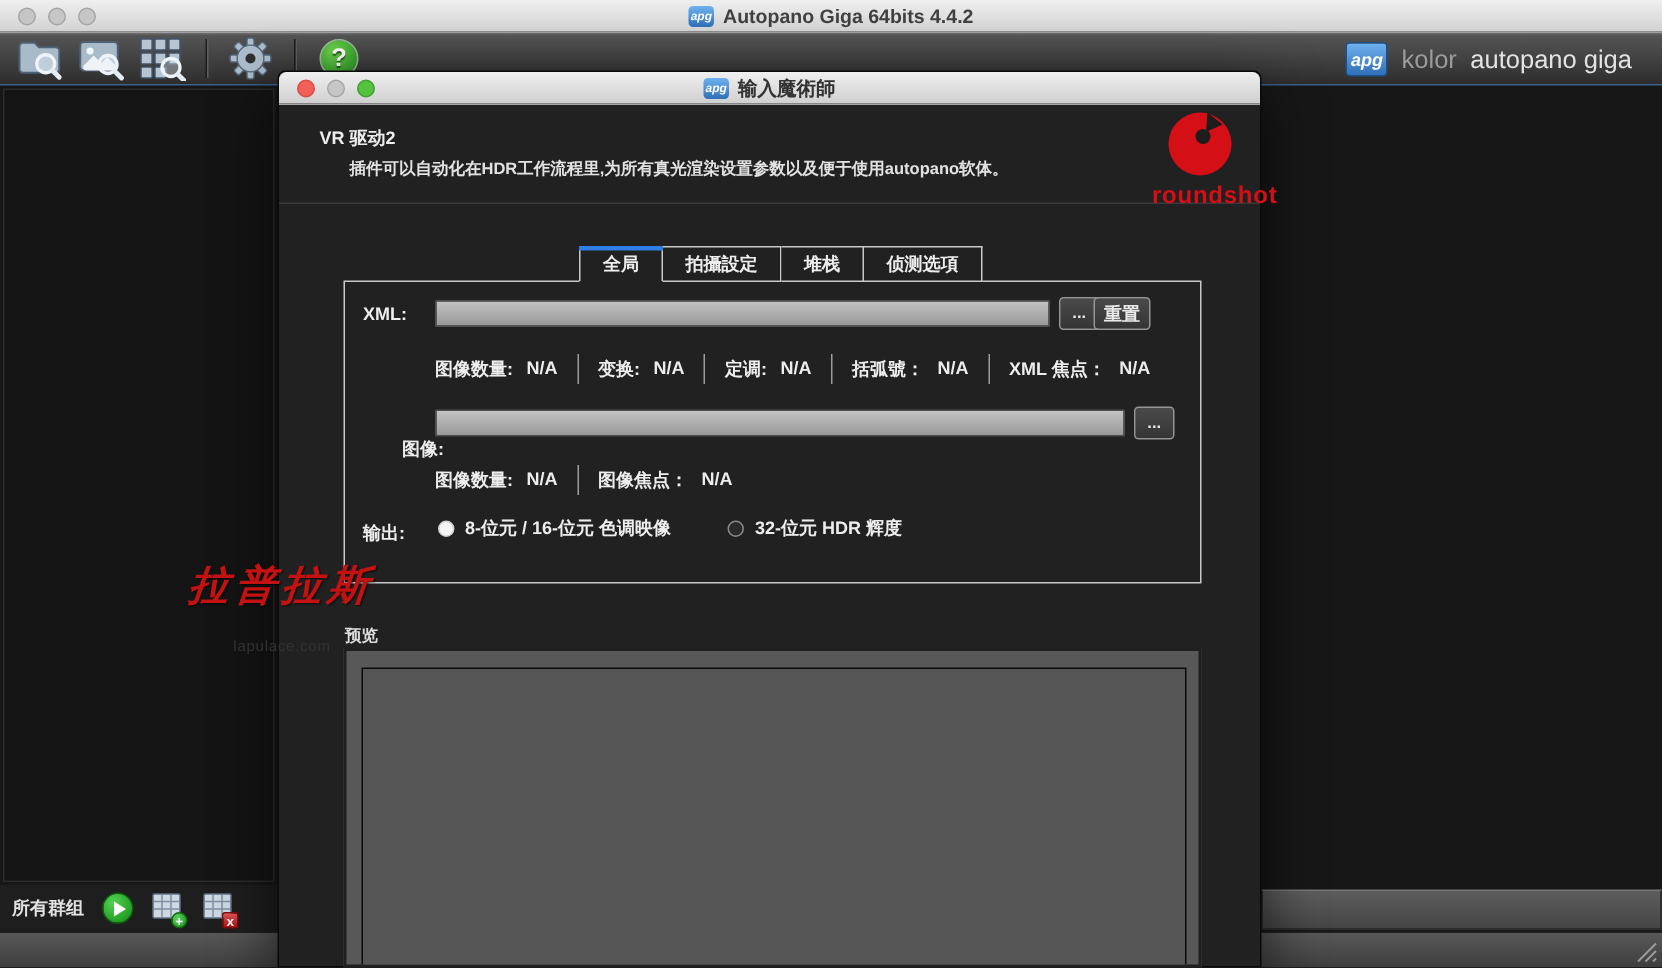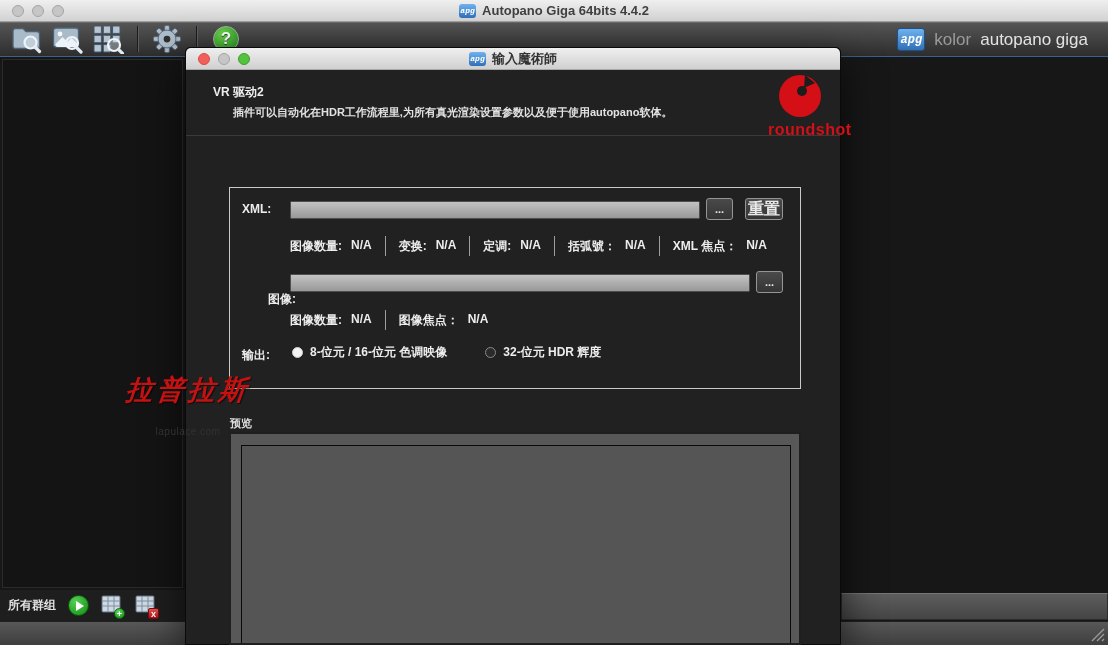--- a/index.html
+++ b/index.html
@@ -12,21 +12,21 @@
     background:linear-gradient(#efefef,#d2d2d2); border-bottom:1px solid #9f9f9f;
     display:flex; align-items:center; justify-content:center; }
   .lights { position:absolute; left:12px; top:5px; display:flex; gap:8px; }
   .light { width:12px; height:12px; border-radius:50%; }
   .light.gray { background:#c6c6c6; border:1px solid #a5a5a5; }
   .light.red { background:#f25f58; border:1px solid #d94c44; }
   .light.green { background:#55c23e; border:1px solid #3ca02b; }
   .win-title { display:flex; align-items:center; gap:6px; font-size:13px; color:#404040; font-weight:700; }
   .apg-badge { display:inline-flex; align-items:center; justify-content:center;
     background:linear-gradient(#6fb2ee,#2f6fb8); color:#fff; border-radius:3px;
-    font-style:italic; font-weight:700;font-family:Liberation Mono, monospace; }
+    font-style:italic; font-weight:700; }
   .apg-sm { width:17px; height:14px; font-size:8px; }
 
   
   .toolbar { position:absolute; left:0; top:22px; width:1108px; height:35px;
     background:linear-gradient(#565656,#2d2d2d); border-bottom:1px solid #3b618c;
     box-shadow:inset 0 1px 0 #6a6a6a; display:flex; align-items:center; padding-left:10px; gap:9px; }
   .tbicon { width:32px; height:30px; display:flex; align-items:center; justify-content:center; }
   .tbsep { width:1px; height:26px; background:#1c1c1c; box-shadow:1px 0 0 #5d5d5d; margin:0 4px; }
   .help-circle { width:26px; height:26px; border-radius:50%;
     background:radial-gradient(circle at 35% 30%, #6fd34f, #1f8d1f);
@@ -245,29 +245,35 @@
         <div class="roundshot">
           <svg width="46" height="46" viewBox="0 0 46 46">
             <circle cx="23" cy="23" r="21" fill="#d40f16"></circle>
             <circle cx="25" cy="18" r="5" fill="#1d1d1d"></circle>
             <path d="M28 2 L38 10 L27 15 Z" fill="#1d1d1d"></path>
           </svg>
           <div class="rs-text">roundshot</div>
         </div>
       </div>
 
+      <div class="tabs">
+        <div class="tab active">全局</div>
+        <div class="tab">拍攝設定</div>
+        <div class="tab">堆栈</div>
+        <div class="tab">侦测选項</div>
+      </div>
 
       <div class="groupbox">
 
         <div class="flabel" style="left:12px; top:14px;">XML:</div>
         <div class="fieldwrap" style="left:60px; top:12px; width:410px;">
           <input value="" style="">
         </div>
         <div class="btn" style="left:476px; top:10px; width:27px;">...</div>
-        <div class="btn" style="left:515px; top:10px; width:38px; font-size:16px;">重置</div>
+        <div class="btn" style="left:499px; top:10px; width:38px; font-size:12px;">重置</div>
 
         <div class="stats" style="left:60px; top:48px;">
           <div class="stat">
               <span>图像数量:</span>
               <span>N/A</span>
             </div>
           <div class="vsep"></div>
           <div class="stat">
               <span>变换:</span>
               <span>N/A</span>

